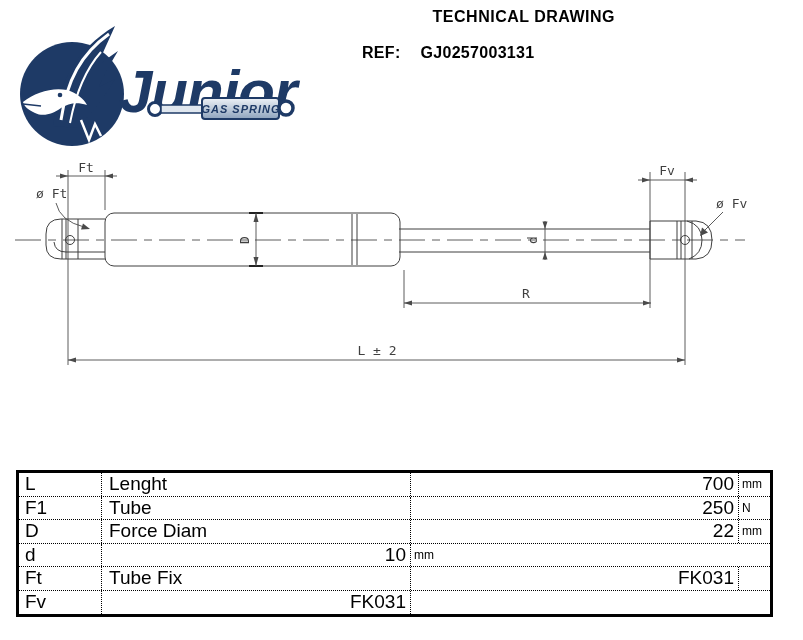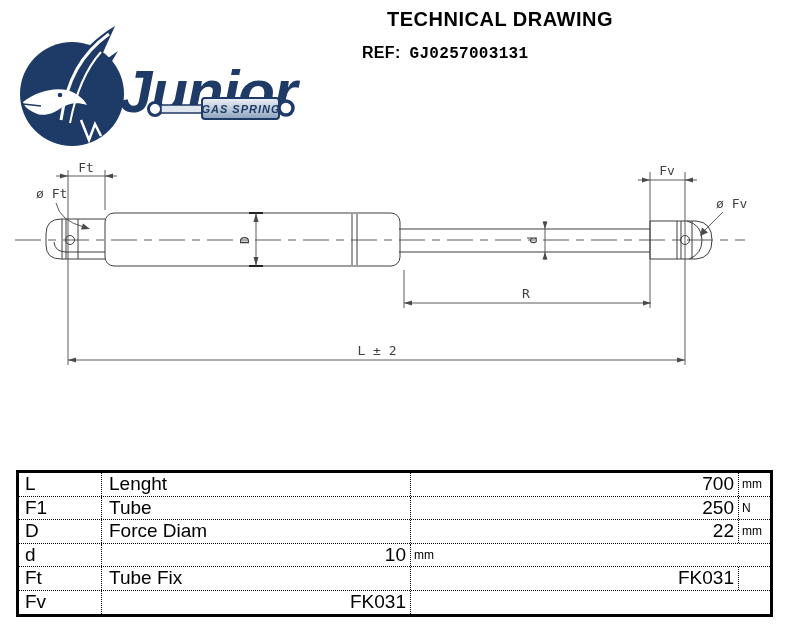--- a/index.html
+++ b/index.html
@@ -4,28 +4,28 @@
 <style>
   * { margin:0; padding:0; box-sizing:border-box; }
   html,body { background:#888; }
   .page {
     position:relative; width:803px; height:640px;
     background:#ffffff; overflow:hidden;
     font-family:"Liberation Sans", sans-serif;
   }
   .title {
     position:absolute; left:385px; top:8px; width:230px;
-    text-align:center; font-size:20px; font-weight:bold;
+    text-align:right; font-size:16px; font-weight:bold;
     letter-spacing:0.5px; color:#000;
   }
   .ref-line {
     position:absolute; left:362px; top:44px;
     font-size:16px; font-weight:bold; color:#000; letter-spacing:0.3px;
   }
-  .ref-line .ref-value { margin-left:9px;font-family:Liberation Mono, monospace; }
+  .ref-line .ref-value { margin-left:20px; }
   .logo-wrap { position:absolute; left:15px; top:8px; width:290px; height:140px; }
   .drawing-wrap { position:absolute; left:0; top:0; width:803px; height:470px; }
 
   
   .spec-table {
     position:absolute; left:16px; top:470px; width:757px; height:147px;
     border:3px solid #000; background:#fff;
     display:grid; grid-template-rows:repeat(6,1fr);
   }
   .t-row {

